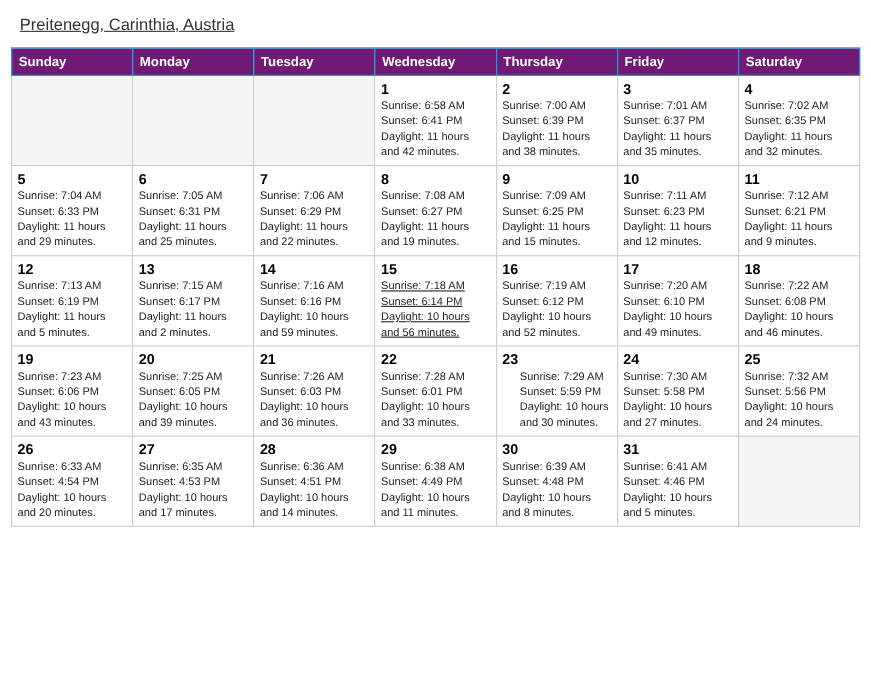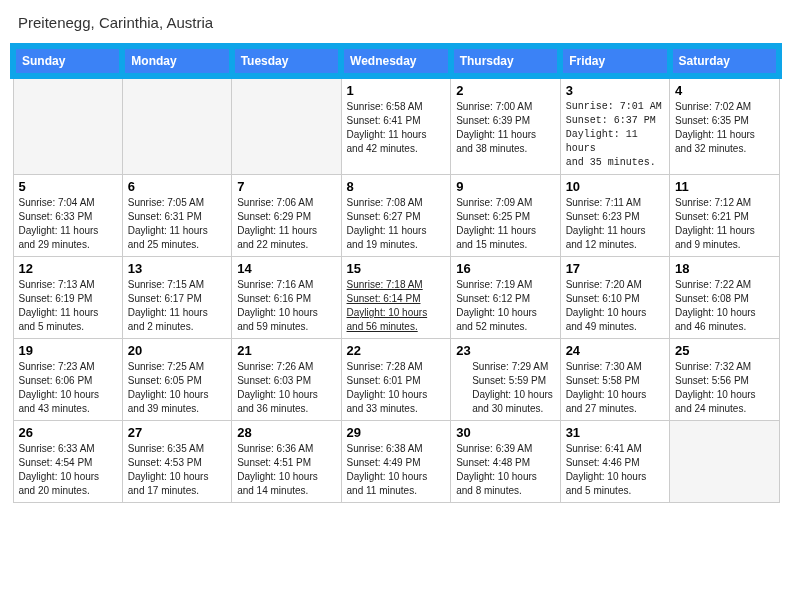--- a/index.html
+++ b/index.html
@@ -22,34 +22,35 @@
     }
     .month-title {
       font-size: 36px;
       font-weight: bold;
       color: #1a1a2e;
       line-height: 1.1;
     }
     .subtitle {
       font-size: 15px;
       color: #333;
+      text-decoration: underline;
     }
     .calendar {
       width: 100%;
       border-collapse: collapse;
       font-size: 11px;
     }
     .calendar th {
-      background: #3b82f6;
+      background: #701a75;
       color: #fff;
       text-align: left;
       padding: 5px 6px;
       font-size: 12px;
       font-weight: bold;
-      border: 6px solid #0ea5e9;
+      border: 1px solid #0ea5e9;
     }
     .calendar td {
       border: 1px solid #ccc;
       vertical-align: top;
       padding: 4px 5px;
       width: 110px;
       min-height: 80px;
       background: #fff;
     }
     .calendar td.empty {
@@ -121,21 +122,21 @@
         </td>
         <td>
           <span class="day-number">2</span>
           <div class="day-info" style="white-space: pre-line;">Sunrise: 7:00 AM
 Sunset: 6:39 PM
 Daylight: 11 hours
 and 38 minutes.</div>
         </td>
         <td>
           <span class="day-number">3</span>
-          <div class="day-info" style="white-space: pre-line; font-family: Liberation Mono, monospace;">Sunrise: 7:01 AM
+          <div class="day-info" style="white-space: pre-line;">Sunrise: 7:01 AM
 Sunset: 6:37 PM
 Daylight: 11 hours
 and 35 minutes.</div>
         </td>
         <td>
           <span class="day-number">4</span>
           <div class="day-info" style="white-space: pre-line;">Sunrise: 7:02 AM
 Sunset: 6:35 PM
 Daylight: 11 hours
 and 32 minutes.</div>

